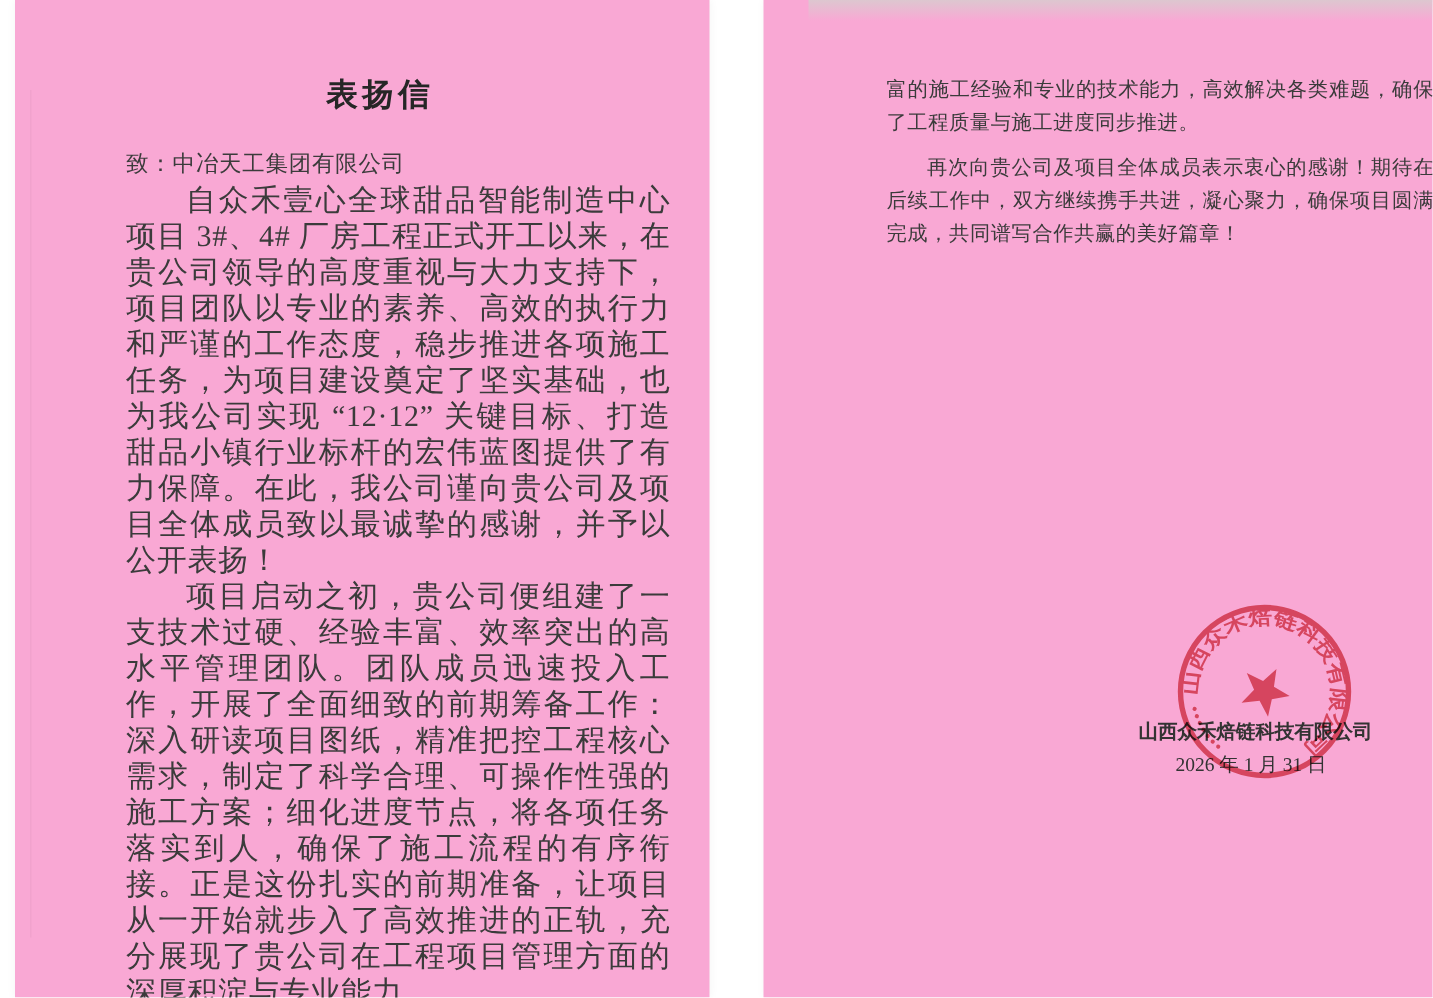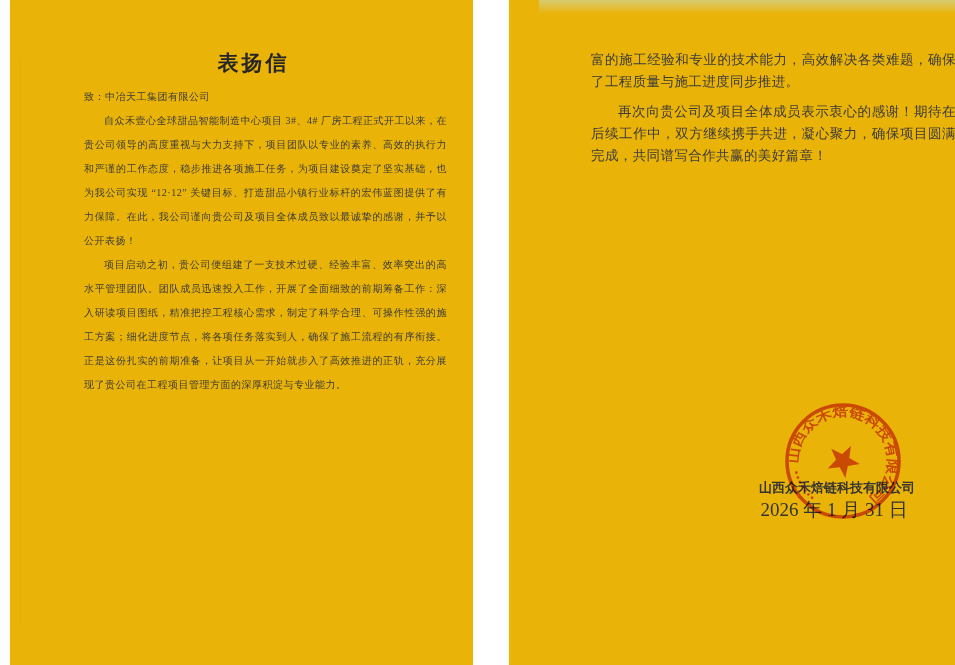--- a/index.html
+++ b/index.html
@@ -3,21 +3,21 @@
 <meta charset="utf-8">
 <style>
   html,body{margin:0;padding:0;}
   body{
     width:955px;height:665px;overflow:hidden;position:relative;
     background:#ffffff;
     font-family:"Liberation Serif","DejaVu Serif",serif;
   }
   .page{
     position:absolute;top:0;height:665px;
-    background:#eab308;
+    background:#f9a8d4;
     box-shadow:0 0 6px rgba(0,0,0,0.05);
     color:#3b3b3b;
   }
   .page-left{left:10px;width:463px;}
   .page-right{left:509px;width:472px;}
   .page-left::before{ 
     content:"";position:absolute;left:10px;top:60px;bottom:40px;width:1px;
     background:rgba(0,0,0,0.03);
   }
   .page-right::before{ 
@@ -26,25 +26,25 @@
   }
   .content-left{
     padding:48px 26px 0 74px;
   }
   .letter-title{
     font-size:21px;font-weight:bold;color:#262626;
     text-align:center;letter-spacing:3px;
     line-height:30px;margin:0 0 0 -24px;
   }
   .salutation{
-    margin:7px 0 0 0;
-    font-size:10px;line-height:24px;letter-spacing:0.5px;
+    margin:20px 0 0 0;
+    font-size:15px;line-height:24px;letter-spacing:0.5px;
   }
   .para{
-    margin:0;font-size:10px;line-height:24px;letter-spacing:0.5px;
+    margin:0;font-size:20px;line-height:24px;letter-spacing:0.5px;
     text-align:justify;text-justify:inter-ideograph;
   }
   .indent{text-indent:2em;}
   .content-right{
     padding:49px 25px 0 82px;
   }
   .para-r{
     margin:0;font-size:13.5px;line-height:22px;letter-spacing:0.4px;
     text-align:justify;text-justify:inter-ideograph;
   }
@@ -52,21 +52,21 @@
   .sp2{margin-top:8px;}
   .signature-block{
     position:absolute;left:250px;top:478px;width:150px;
     text-align:center;z-index:2;
   }
   .signature-company{
     font-size:13px;font-weight:bold;color:#333;line-height:20px;
     white-space:nowrap;
   }
   .signature-date{
-    font-size:19px;color:#333;line-height:20px;margin-top:2px;
+    font-size:13px;color:#333;line-height:20px;margin-top:2px;
     white-space:nowrap;
   }
   .seal{
     position:absolute;left:272px;top:399px;width:124px;height:124px;
     z-index:3;opacity:0.88;mix-blend-mode:multiply;
     pointer-events:none;
   }
 </style>
 </head>
 <body>

